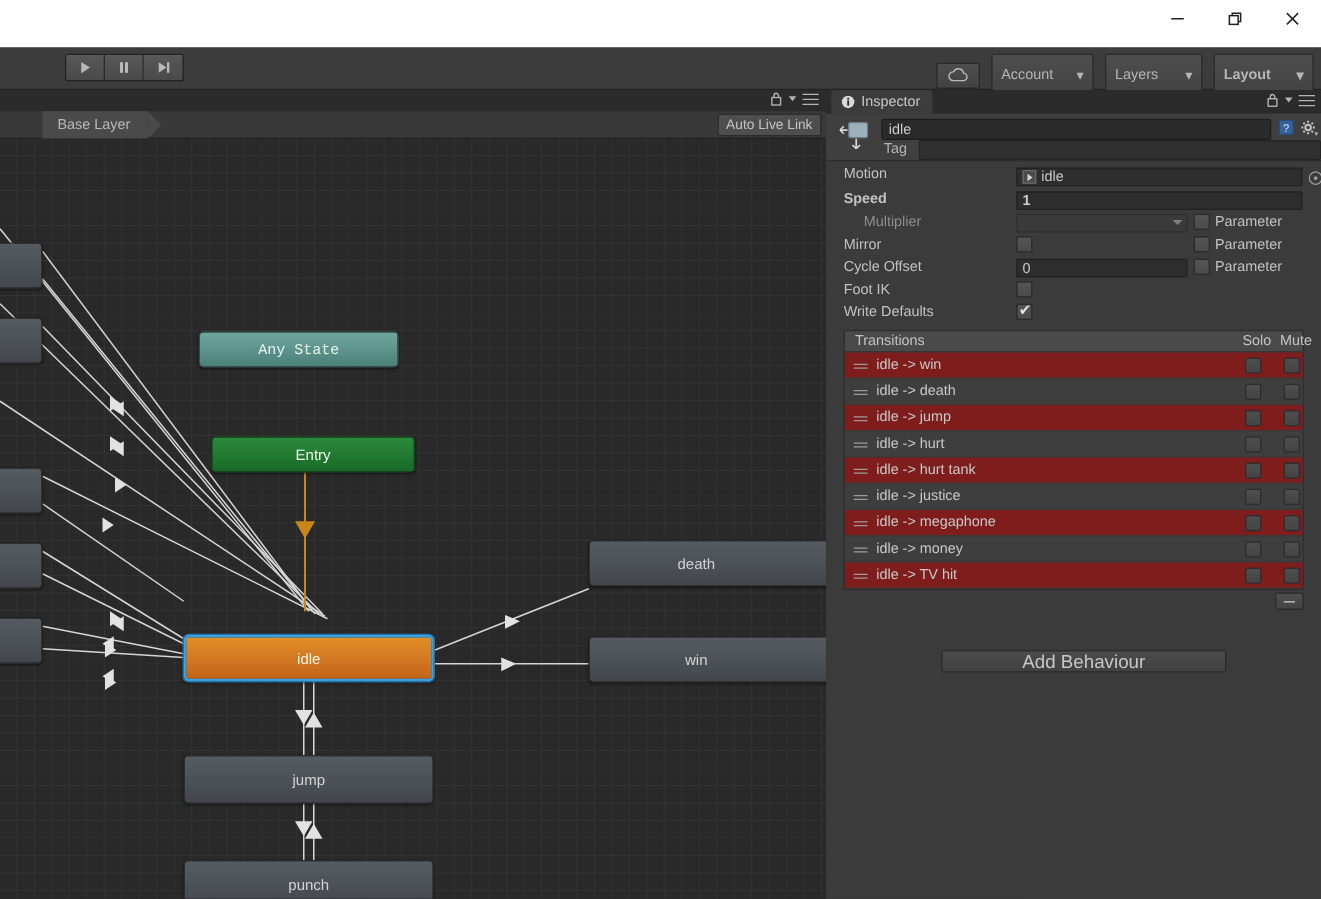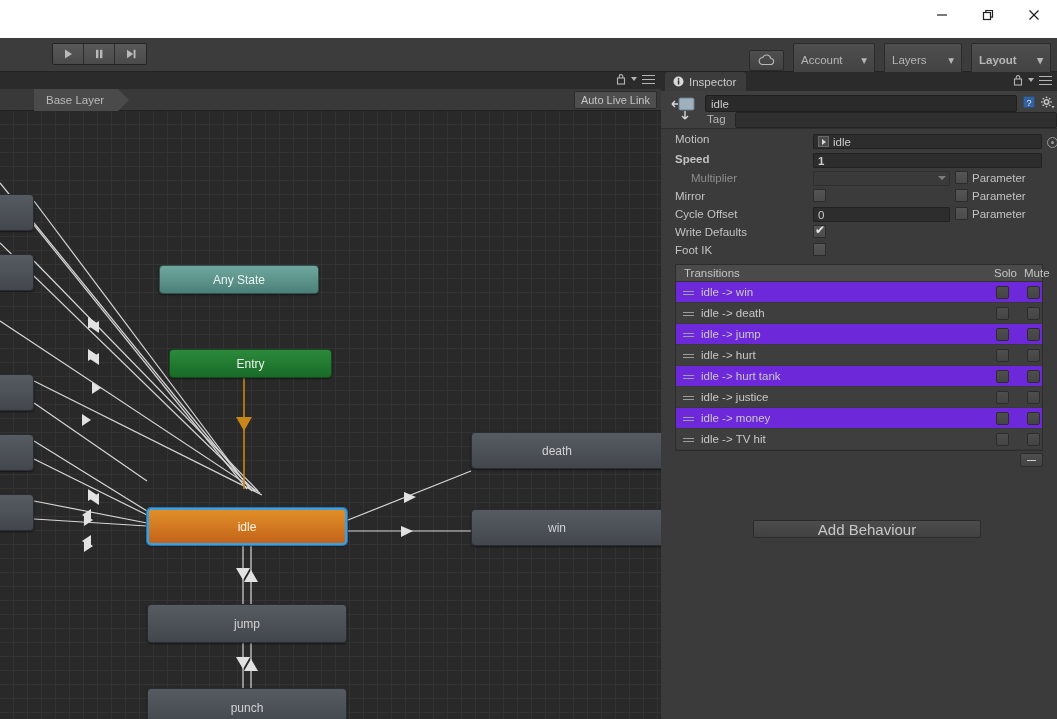--- a/index.html
+++ b/index.html
@@ -174,21 +174,21 @@
 
   
   .translist { margin: 4px 14px 0 14px; border: 1px solid #2d2d2d; background: #3c3c3c; }
   .trans-head {
     height: 17px; background: #4a4a4a; border-bottom: 1px solid #303030;
     position: relative; color: #c4c4c4; font-size: 11.5px;
   }
   .trans-head .t { position: absolute; left: 8px; top: 2px; }
   .trans-head .solo { position: absolute; left: 318px; top: 2px; }
   .trans-head .mute { position: absolute; left: 348px; top: 2px; }
-  .trow { position: relative; height: 21px; border-bottom: 1px solid #393939; background: #6d28d9; }
+  .trow { position: relative; height: 21px; border-bottom: 1px solid #393939; background: #7f1d1d; }
   .trow:nth-child(odd) { background: #3e3e3e; }
   .trow .grip { position: absolute; left: 7px; top: 9px; width: 11px; height: 3px; }
   .trow .grip::before, .trow .grip::after {
     content:""; position:absolute; left:0; width:11px; height:1px; background:#9c9c9c;
   }
   .trow .grip::before { top: 0; }
   .trow .grip::after  { top: 3px; }
   .trow .tname { position: absolute; left: 25px; top: 4px; color: #c8c8c8; font-size: 11.5px; }
   .tcb {
     position: absolute; top: 4px; width: 13px; height: 13px;
@@ -370,21 +370,21 @@
         <polygon points="236,546 250,546 243,558" fill="#e2e2e2"></polygon>
         <polygon points="244,560 258,560 251,548" fill="#e2e2e2"></polygon>
       </svg>
 
       <div class="node grey" style="left:-32px;top:83px;width:66px;height:37px;"></div>
       <div class="node grey" style="left:-32px;top:143px;width:66px;height:37px;"></div>
       <div class="node grey" style="left:-32px;top:263px;width:66px;height:37px;"></div>
       <div class="node grey" style="left:-32px;top:323px;width:66px;height:37px;"></div>
       <div class="node grey" style="left:-32px;top:383px;width:66px;height:37px;"></div>
 
-      <div class="node any" style="left:159px;top:154px;width:160px;height:29px;">
+      <div class="node any" style="left:159px;top:154px;width:160px;height:29px;font-family:Liberation Mono, monospace;">
         <span>Any State</span>
       </div>
       <div class="node entry" style="left:169px;top:238px;width:163px;height:29px;">
         <span>Entry</span>
       </div>
       <div class="node idle" style="left:147px;top:397px;width:200px;height:37px;">
         <span>idle</span>
       </div>
       <div class="node grey" style="left:147px;top:493px;width:200px;height:39px;">
         <span>jump</span>
@@ -501,27 +501,27 @@
         <div class="prow">
           <div class="plabel">Cycle Offset</div>
           <div class="pfield" style="width:137px;">
             <span>0</span>
           </div>
           <div class="cbox f-param"></div>
           <div class="param-label">Parameter</div>
         </div>
 
         <div class="prow">
+          <div class="plabel">Foot IK</div>
+          <div class="cbox f-left"></div>
+        </div>
+
+        <div class="prow">
           <div class="plabel">Write Defaults</div>
           <div class="cbox f-left checked"></div>
-        </div>
-
-        <div class="prow">
-          <div class="plabel">Foot IK</div>
-          <div class="cbox f-left"></div>
         </div>
       </div>
 
       <div class="translist">
         <div class="trans-head">
           <span class="t">Transitions</span>
           <span class="solo">Solo</span>
           <span class="mute">Mute</span>
         </div>
 
@@ -556,20 +556,26 @@
           <span class="tcb m"></span>
         </div>
         <div class="trow">
           <span class="grip"></span>
           <span class="tname">idle -&gt; justice</span>
           <span class="tcb s"></span>
           <span class="tcb m"></span>
         </div>
         <div class="trow">
           <span class="grip"></span>
+          <span class="tname">idle -&gt; megaphone</span>
+          <span class="tcb s"></span>
+          <span class="tcb m"></span>
+        </div>
+        <div class="trow">
+          <span class="grip"></span>
           <span class="tname">idle -&gt; money</span>
           <span class="tcb s"></span>
           <span class="tcb m"></span>
         </div>
         <div class="trow">
           <span class="grip"></span>
           <span class="tname">idle -&gt; TV hit</span>
           <span class="tcb s"></span>
           <span class="tcb m"></span>
         </div>

